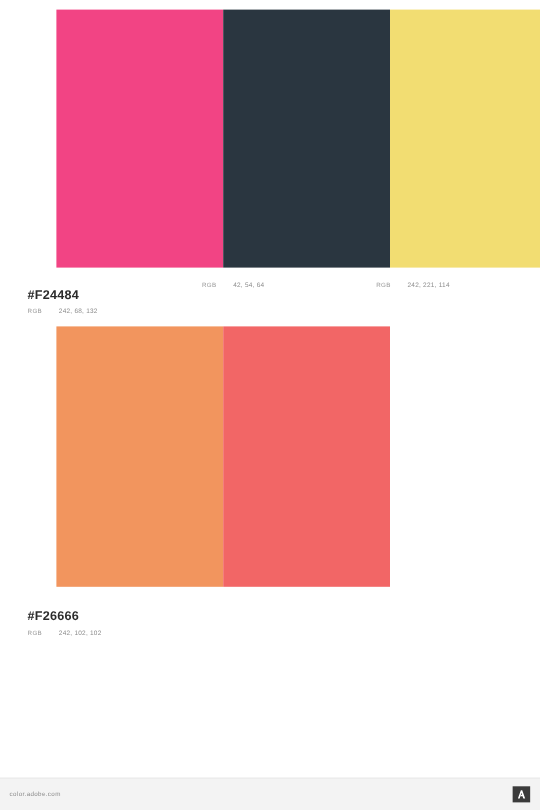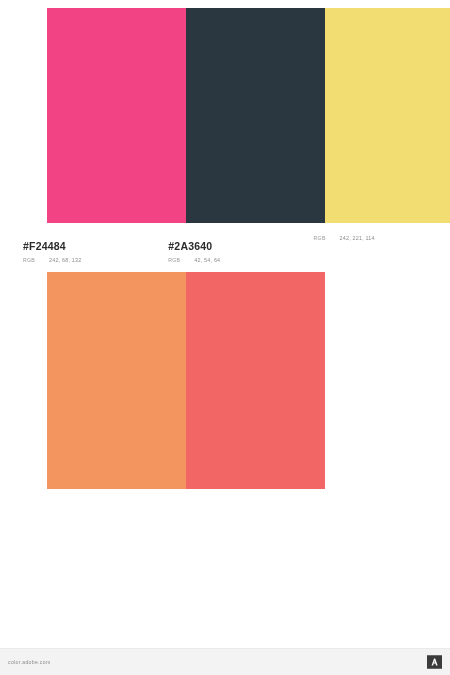--- a/index.html
+++ b/index.html
@@ -147,21 +147,20 @@
 
     <div class="label-row labels-1">
       <div class="label-cell">
         <div class="hex">#F24484</div>
         <div class="rgb-line">
           <span class="rgb-key">RGB</span>
           <span class="rgb-val">242, 68, 132</span>
         </div>
       </div>
       <div class="label-cell">
-        <div class="hex">#2A3640</div>
         <div class="rgb-line">
           <span class="rgb-key">RGB</span>
           <span class="rgb-val">42, 54, 64</span>
         </div>
       </div>
       <div class="label-cell">
         <div class="rgb-line">
           <span class="rgb-key">RGB</span>
           <span class="rgb-val">242, 221, 114</span>
         </div>
@@ -172,20 +171,27 @@
       <div class="swatch-cell">
         <div class="swatch-chip" style="background-color: rgb(242, 149, 94);"></div>
       </div>
       <div class="swatch-cell">
         <div class="swatch-chip" style="background-color: rgb(242, 102, 102);"></div>
       </div>
       <div class="swatch-cell"></div>
     </div>
 
     <div class="label-row labels-2">
+      <div class="label-cell">
+        <div class="hex">#F26666</div>
+        <div class="rgb-line">
+          <span class="rgb-key">RGB</span>
+          <span class="rgb-val">242, 102, 102</span>
+        </div>
+      </div>
       <div class="label-cell empty"></div>
     </div>
 
   </div>
 
   <div class="footer">
     <span class="footer-url">color.adobe.com</span>
     <span>
       <svg class="adobe-logo" viewBox="0 0 20 18" xmlns="http://www.w3.org/2000/svg">
         <rect x="0" y="0" width="20" height="18" fill="#3b3b3b"></rect>

